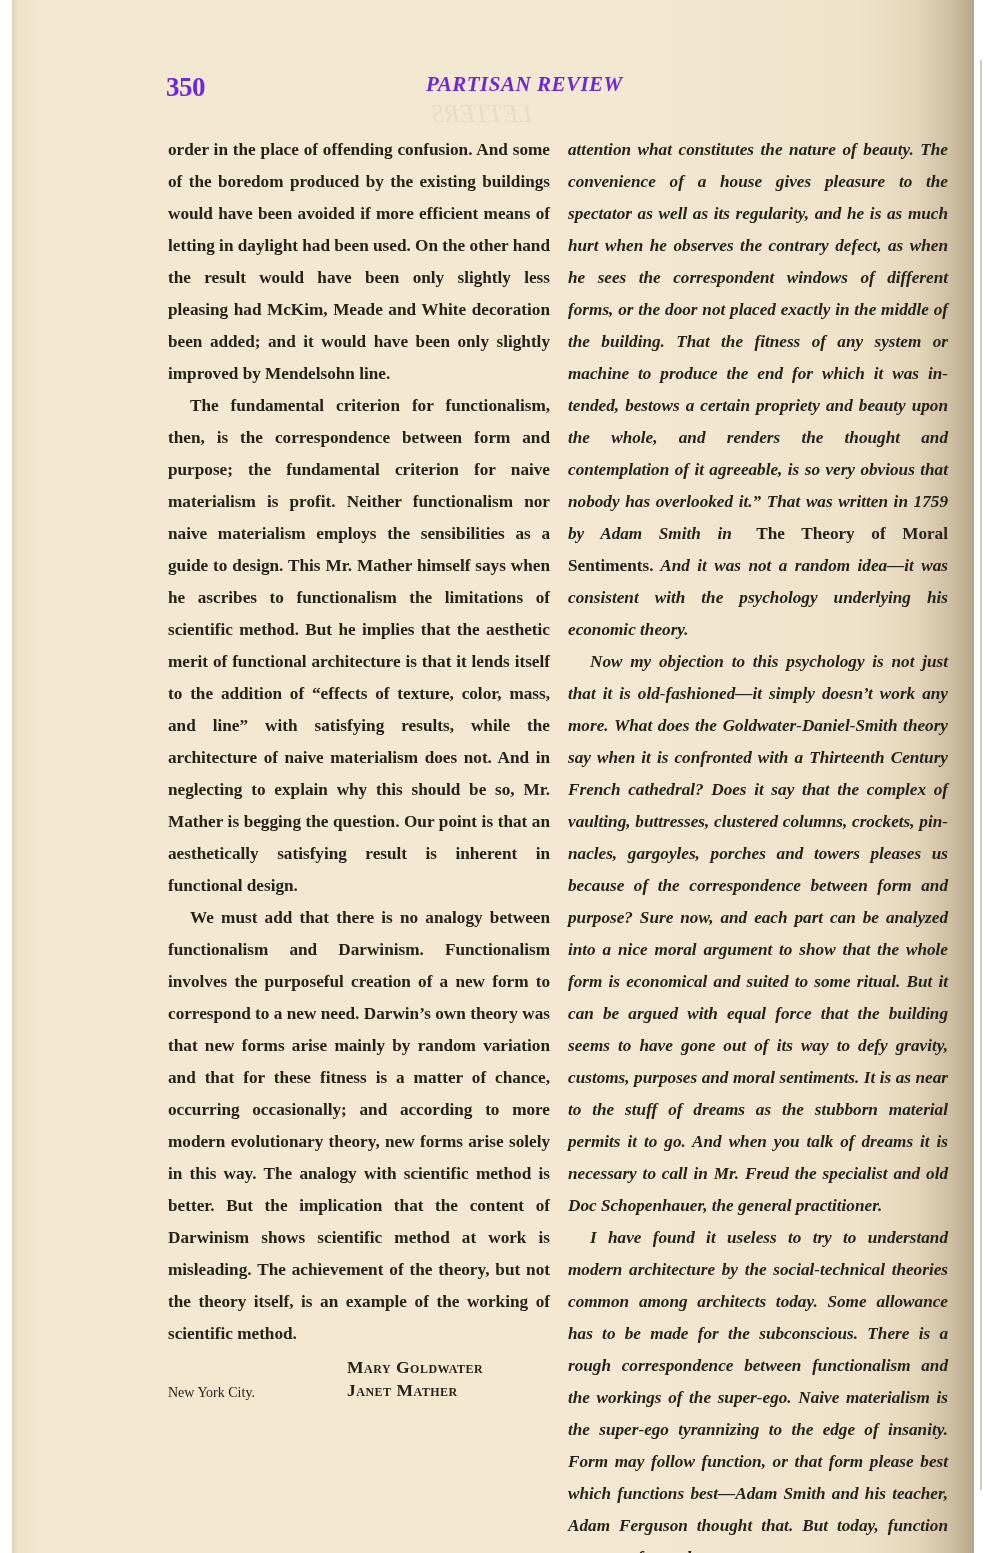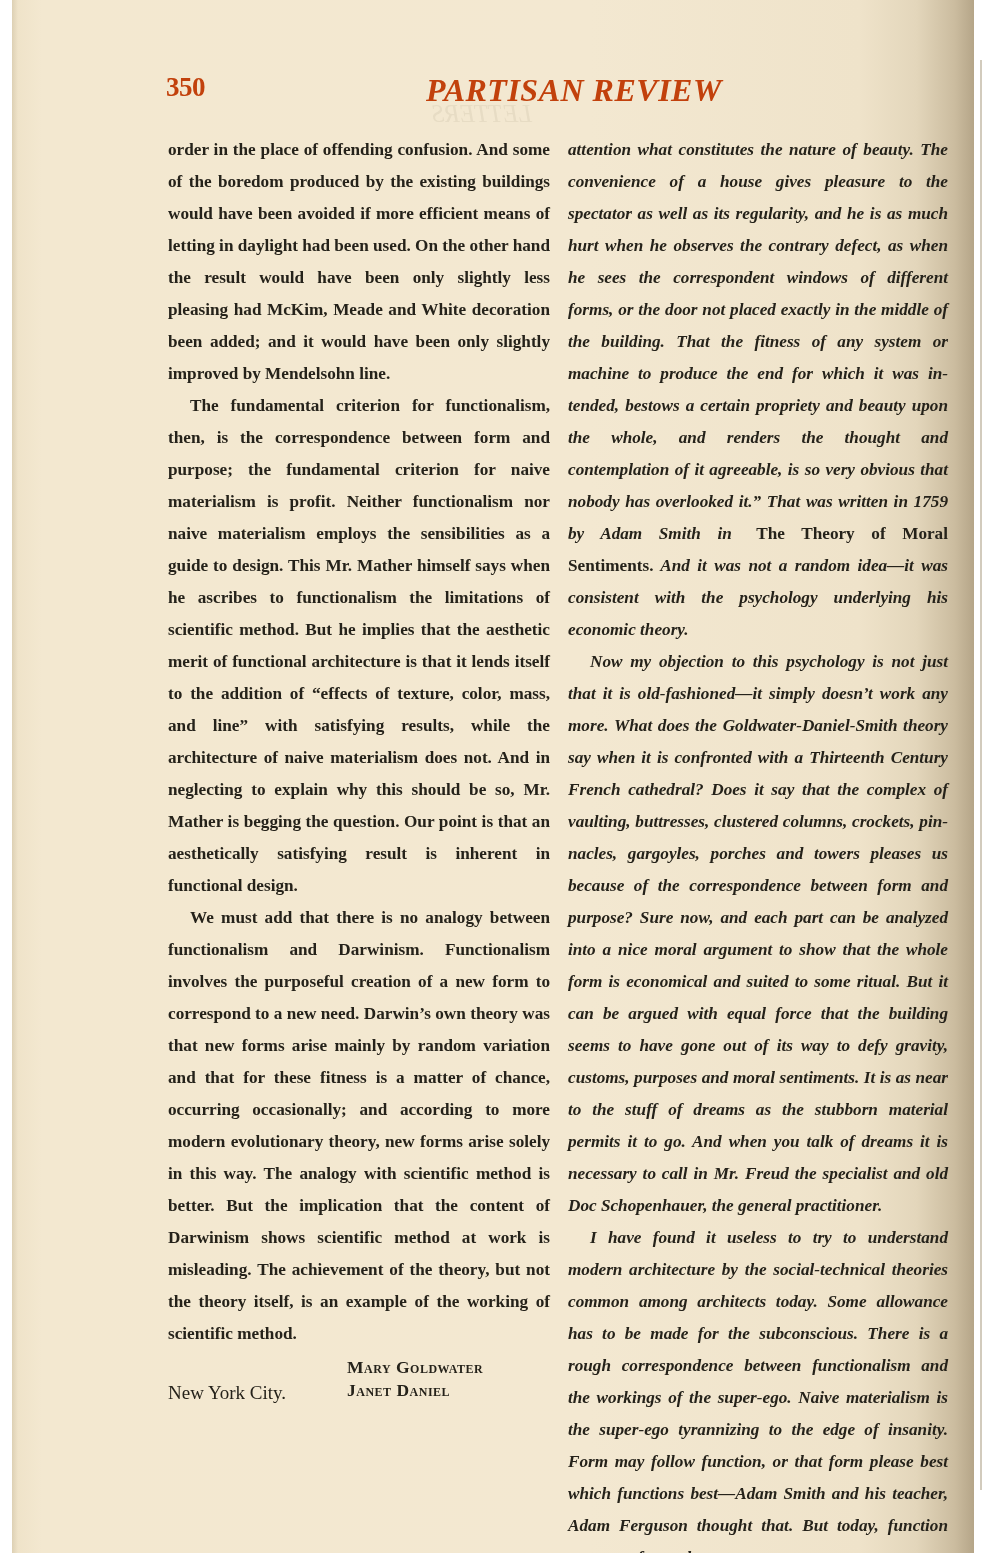--- a/index.html
+++ b/index.html
@@ -32,35 +32,35 @@
       background: #9c8b6d;
       opacity: 0.45;
     }
     .header {
       position: absolute;
       top: 72px;
       left: 166px;
       width: 734px;
       height: 40px;
       font-family: "Liberation Serif", serif;
-      color: #c2410c;
+      color: #6d28d9;
     }
     .page-number {
       position: absolute;
       left: 0;
       top: 0;
       font-size: 27px;
       font-weight: bold;
       letter-spacing: -0.5px;
     }
     .running-head {
       position: absolute;
       left: 260px;
       top: 0;
-      font-size: 32px;
+      font-size: 21px;
       font-weight: bold;
       font-style: italic;
       letter-spacing: 0.5px;
     }
     .column {
       position: absolute;
       top: 134px;
       font-family: "Liberation Serif", serif;
       font-size: 17.2px;
       line-height: 32px;
@@ -101,21 +101,21 @@
       font-variant: small-caps;
       letter-spacing: 0.5px;
       font-size: 17.5px;
     }
     .sig-1 { top: 0; }
     .sig-2 { top: 23px; }
     .sig-city {
       position: absolute;
       left: 0;
       top: 26px;
-      font-size: 19px;
+      font-size: 14px;
       font-weight: normal;
     }
     .letter-2 {
       margin-top: 16px !important;
       font-style: italic;
     }
     .show-through {
       position: absolute;
       font-family: "Liberation Serif", serif;
       color: #e2d7bf;
@@ -141,21 +141,21 @@
 </div>
 
 <div class="column col-left">
   <p class="no-indent">order in the place of offending confu­sion. And some of the boredom pro­duced by the existing buildings would have been avoided if more efficient means of letting in daylight had been used. On the other hand the result would have been only slightly less pleasing had Mc­Kim, Meade and White decoration been added; and it would have been only slightly improved by Mendelsohn line.</p>
   <p>The fundamental criterion for func­tionalism, then, is the correspondence be­tween form and purpose; the funda­mental criterion for naive materialism is profit. Neither functionalism nor naive materialism employs the sensibilities as a guide to design. This Mr. Mather him­self says when he ascribes to functional­ism the limitations of scientific method. But he implies that the aesthetic merit of functional architecture is that it lends itself to the addition of “effects of tex­ture, color, mass, and line” with satisfy­ing results, while the architecture of naive materialism does not. And in neglecting to explain why this should be so, Mr. Mather is begging the question. Our point is that an aesthetically satis­fying result is inherent in functional design.</p>
   <p>We must add that there is no analogy between functionalism and Darwinism. Functionalism involves the purposeful creation of a new form to correspond to a new need. Darwin’s own theory was that new forms arise mainly by random variation and that for these fitness is a matter of chance, occurring occasionally; and according to more modern evolu­tionary theory, new forms arise solely in this way. The analogy with scientific method is better. But the implication that the content of Darwinism shows scientific method at work is misleading. The achievement of the theory, but not the theory itself, is an example of the working of scientific method.</p>
 
   <div class="signature">
     <span class="sig-name sig-1">Mary Goldwater</span>
     <span class="sig-city">New York City.</span>
-    <span class="sig-name sig-2">Janet Daniel</span>
+    <span class="sig-name sig-2">Janet Mather</span>
   </div>
 
 </div>
 
 <div class="column col-right">
   <p class="no-indent"><span>attention what constitutes the nature of beauty. The convenience of a house gives pleasure to the spectator as well as its regularity, and he is as much hurt when he observes the contrary defect, as when he sees the correspondent windows of different forms, or the door not placed exactly in the middle of the building. That the fitness of any system or machine to produce the end for which it was in­tended, bestows a certain propriety and beauty upon the whole, and renders the thought and contemplation of it agree­able, is so very obvious that nobody has overlooked it.” That was written in 1759 by Adam Smith in</span> <span class="roman">The Theory of Moral Sentiments.</span> <span>And it was not a random idea—it was consistent with the psychol­ogy underlying his economic theory.</span></p>
   <p>Now my objection to this psychology is not just that it is old-fashioned—it simply doesn’t work any more. What does the Goldwater-Daniel-Smith theory say when it is confronted with a Thir­teenth Century French cathedral? Does it say that the complex of vaulting, but­tresses, clustered columns, crockets, pin­nacles, gargoyles, porches and towers pleases us because of the correspondence between form and purpose? Sure now, and each part can be analyzed into a nice moral argument to show that the whole form is economical and suited to some ritual. But it can be argued with equal force that the building seems to have gone out of its way to defy gravity, customs, purposes and moral sentiments. It is as near to the stuff of dreams as the stubborn material permits it to go. And when you talk of dreams it is necessary to call in Mr. Freud the specialist and old Doc Schopenhauer, the general prac­titioner.</p>
   <p>I have found it useless to try to under­stand modern architecture by the social-technical theories common among archi­tects today. Some allowance has to be made for the subconscious. There is a rough correspondence between function­alism and the workings of the super-ego. Naive materialism is the super-ego tyran­nizing to the edge of insanity. Form may follow function, or that form please best which functions best—Adam Smith and his teacher, Adam Ferguson thought that. But today, function represses form; the</p>
 </div>
 

